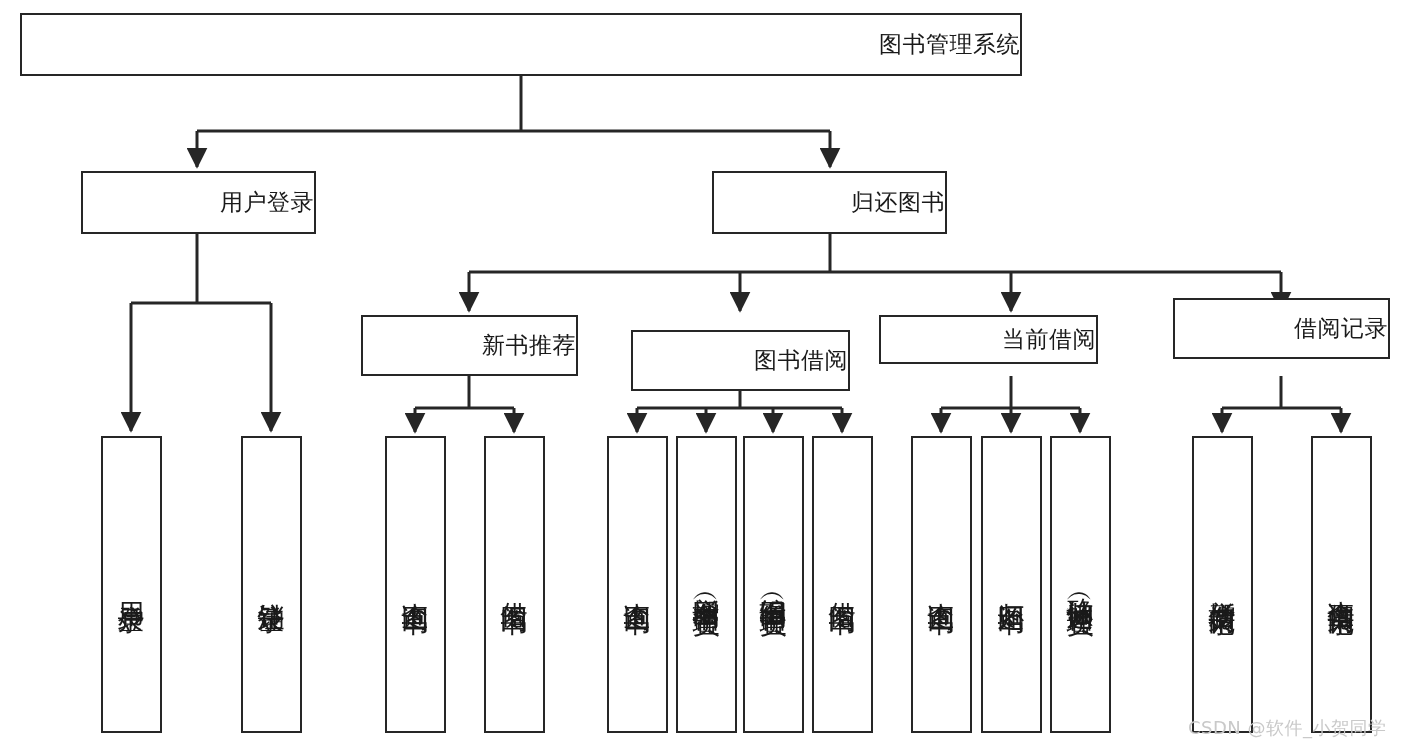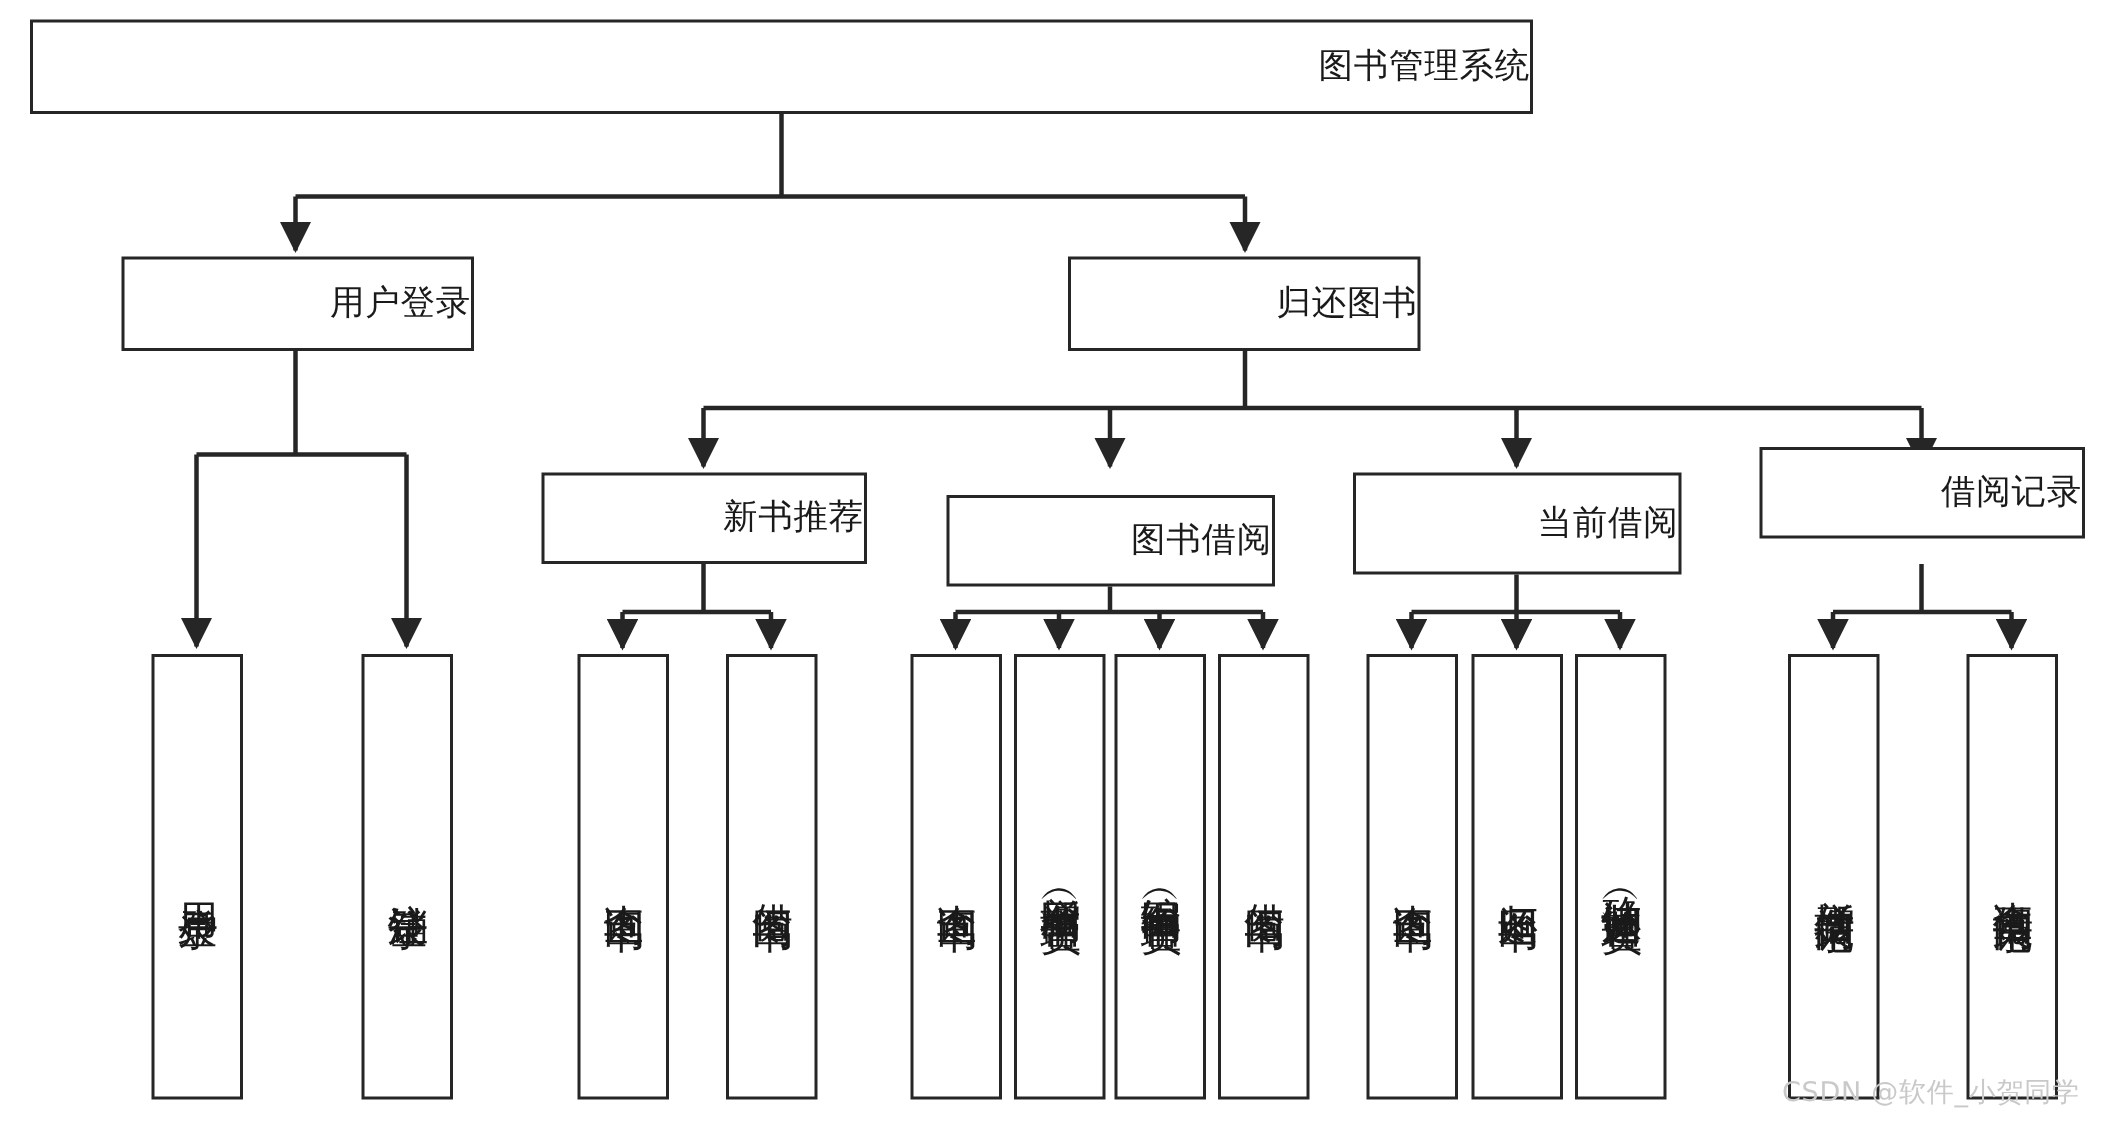--- a/index.html
+++ b/index.html
@@ -150,21 +150,21 @@
   <div class="node-box node-h" style="left:712px; top:171px; width:235px; height:63px;">
     <span class="node-label">归还图书</span>
   </div>
 
   <div class="node-box node-h" style="left:361px; top:315px; width:217px; height:61px;">
     <span class="node-label">新书推荐</span>
   </div>
   <div class="node-box node-h" style="left:631px; top:330px; width:219px; height:61px;">
     <span class="node-label">图书借阅</span>
   </div>
-  <div class="node-box node-h" style="left:902px; top:315px; width:219px; height:68px;">
+  <div class="node-box node-h" style="left:879px; top:315px; width:219px; height:49px;">
     <span class="node-label">当前借阅</span>
   </div>
   <div class="node-box node-h" style="left:1173px; top:298px; width:217px; height:61px;">
     <span class="node-label">借阅记录</span>
   </div>
 
   <div class="node-box node-v" style="left:101px; top:436px; width:61px; height:297px;">
     <span class="node-label">用户登录</span>
   </div>
   <div class="node-box node-v" style="left:241px; top:436px; width:61px; height:297px;">

